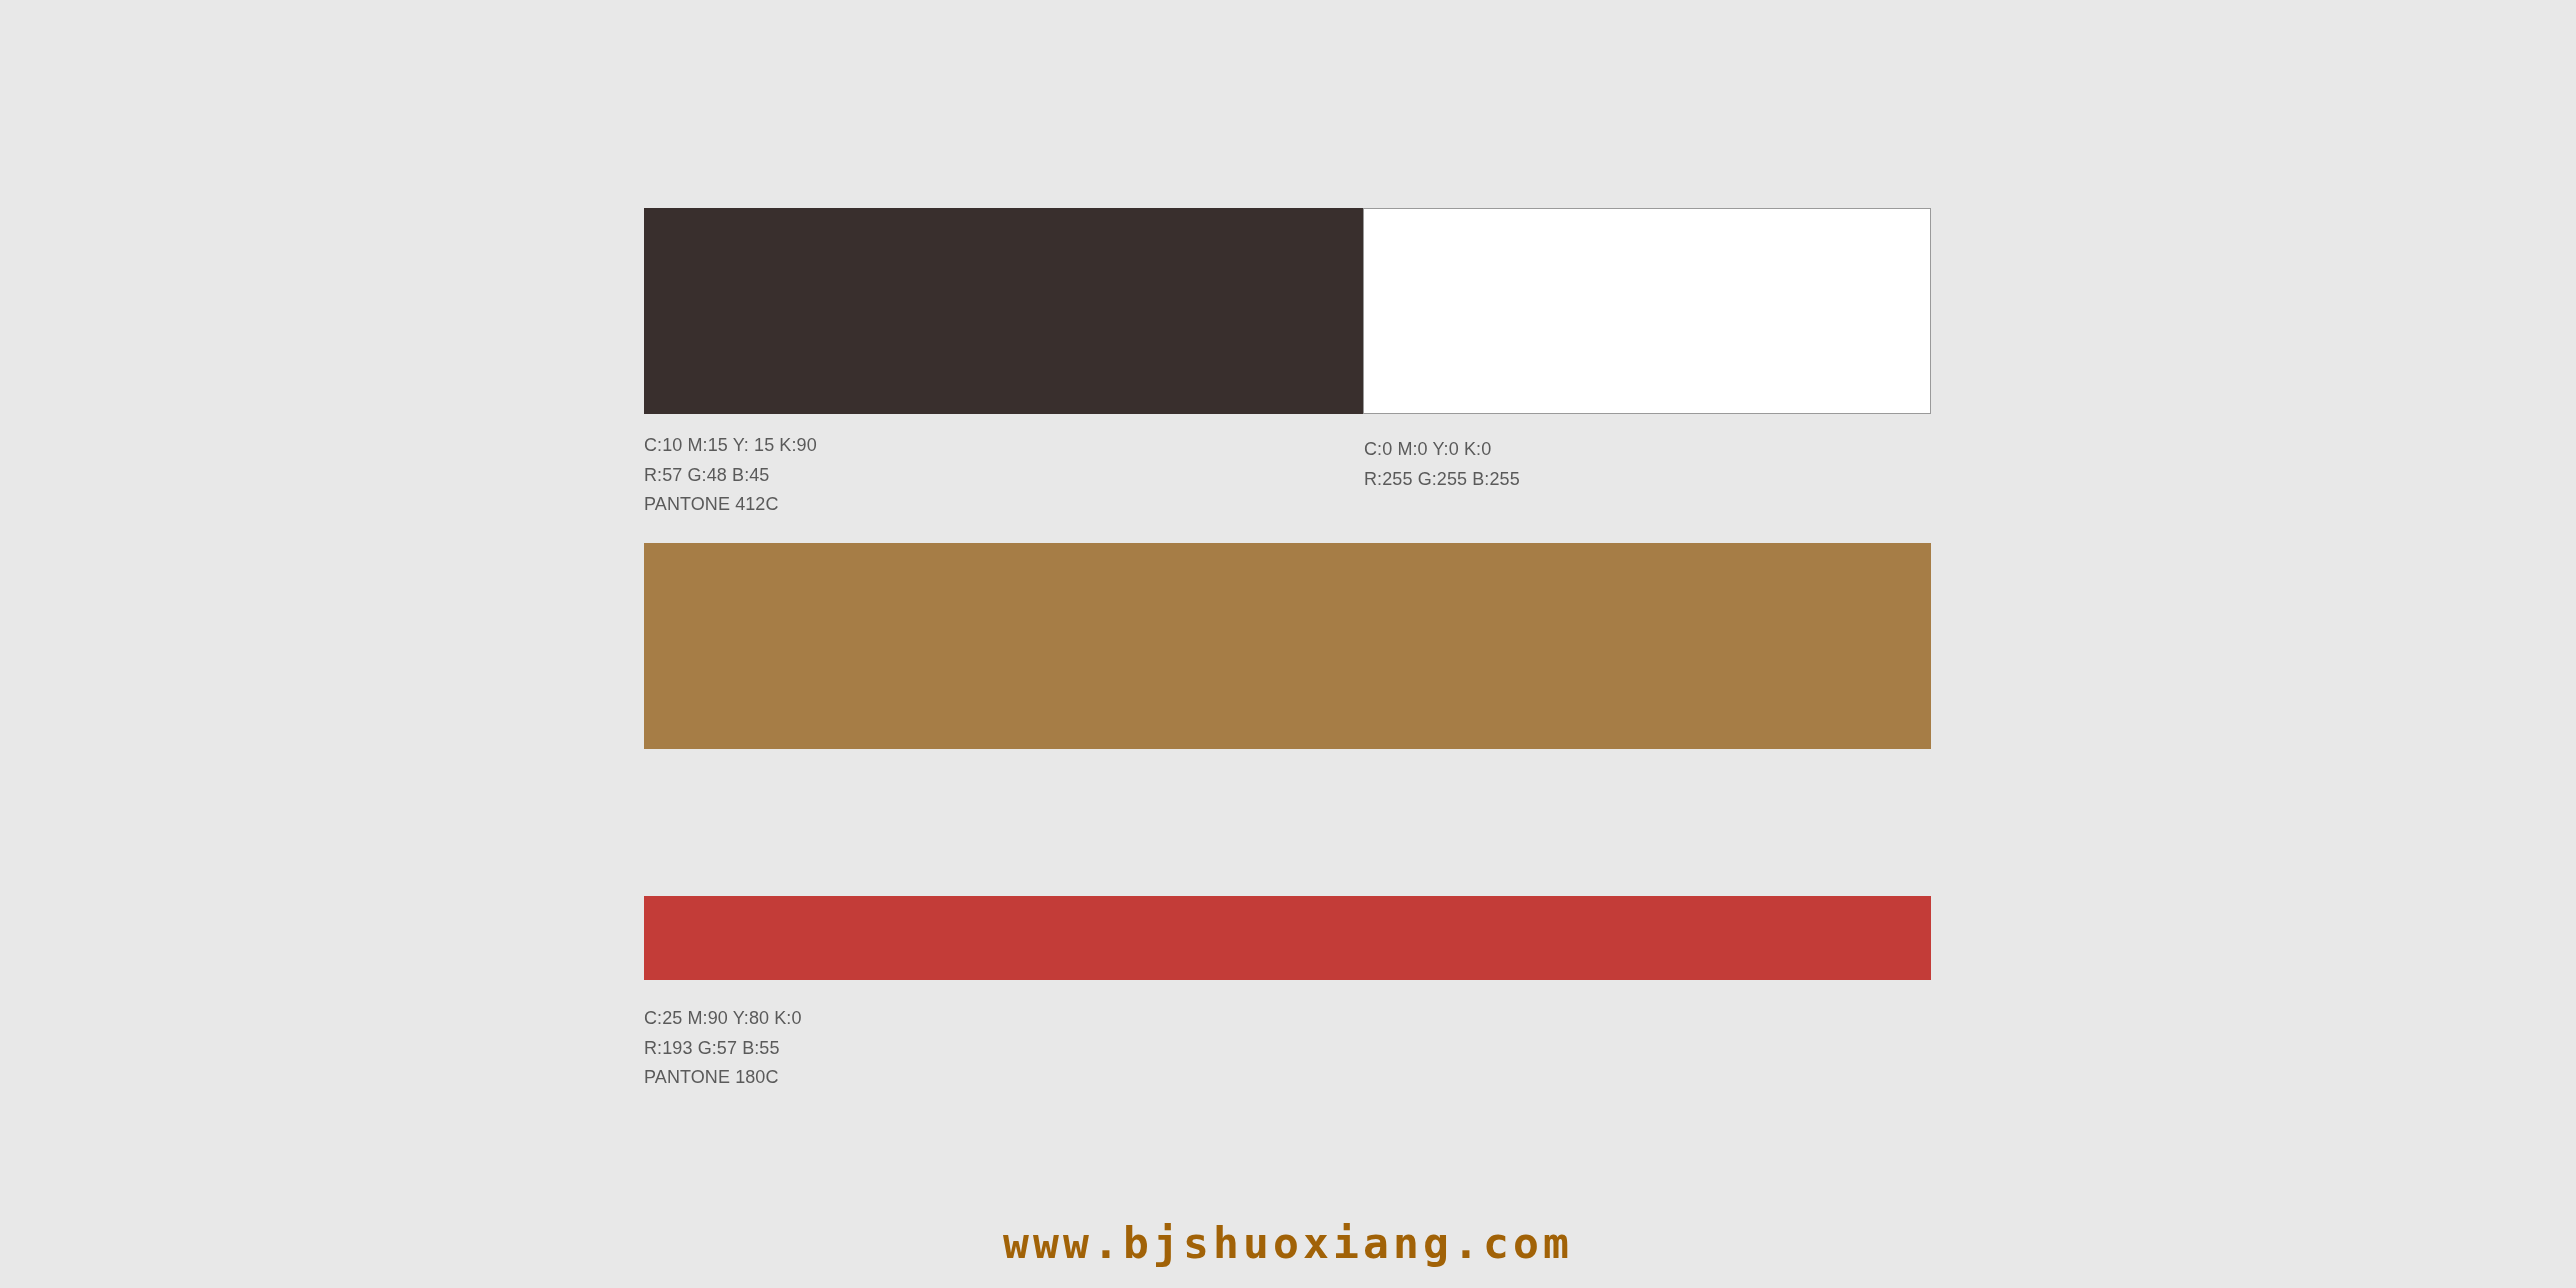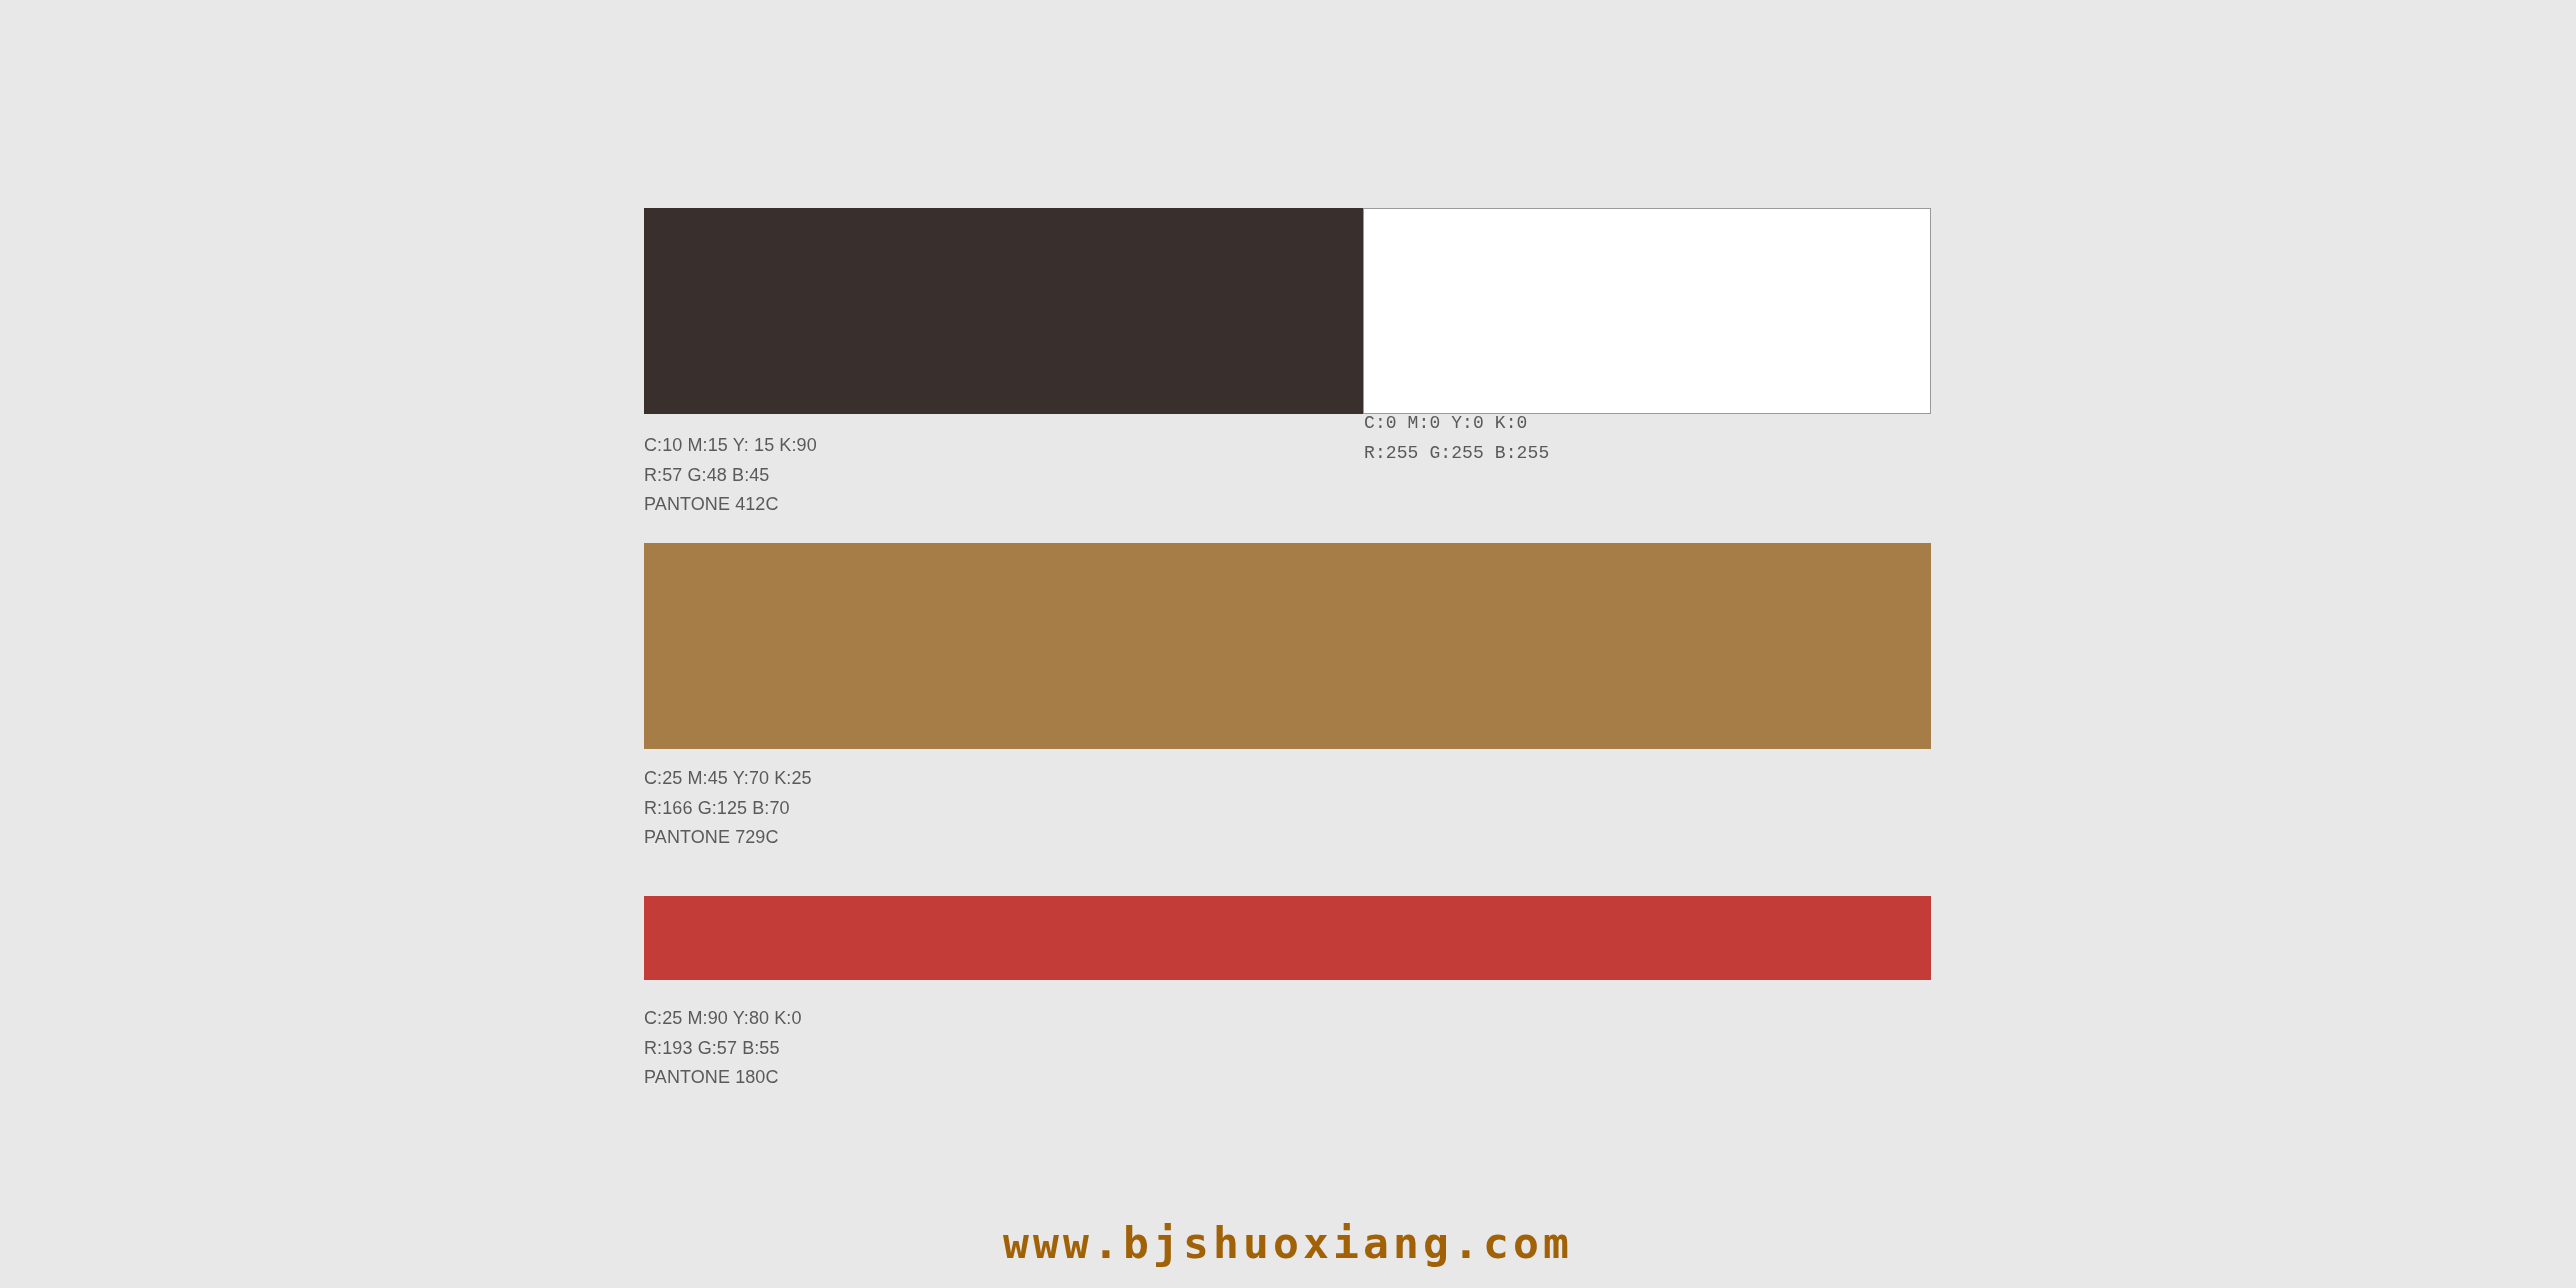--- a/index.html
+++ b/index.html
@@ -68,21 +68,21 @@
     color: #5a5a5a;
     letter-spacing: 0.1px;
     white-space: nowrap;
   }
   .caption-line {
     display: block;
     height: 29.5px;
   }
 
   #caption-dark   { left: 644px;  top: 431px;  }
-  #caption-white  { left: 1364px; top: 409px; font-family: Liberation Mono, monospace;  }
+  #caption-white  { left: 1364px; top: 435px;  }
   #caption-gold   { left: 644px;  top: 764px; }
   #caption-red    { left: 644px;  top: 1004px; }
 
   
   #watermark {
     position: absolute;
     left: 0;
     top: 1219px;
     width: 2576px;
     text-align: center;
@@ -117,25 +117,20 @@
     <span class="caption-line">C:0 M:0 Y:0 K:0</span>
     <span class="caption-line">R:255 G:255 B:255</span>
   </div>
 
   <div class="swatch-row" id="row-gold">
     <div class="swatch-strip">
       <div class="swatch-block" id="swatch-gold" style="background:#a67d46;"></div>
     </div>
   </div>
 
-  <div class="caption-group" id="caption-gold">
-    <span class="caption-line">C:25 M:45 Y:70 K:25</span>
-    <span class="caption-line">R:166 G:125 B:70</span>
-    <span class="caption-line">PANTONE 729C</span>
-  </div>
 
   <div class="swatch-row" id="row-red">
     <div class="swatch-strip">
       <div class="swatch-block" id="swatch-red" style="background:#c33c38;"></div>
     </div>
   </div>
 
   <div class="caption-group" id="caption-red">
     <span class="caption-line">C:25 M:90 Y:80 K:0</span>
     <span class="caption-line">R:193 G:57 B:55</span>

